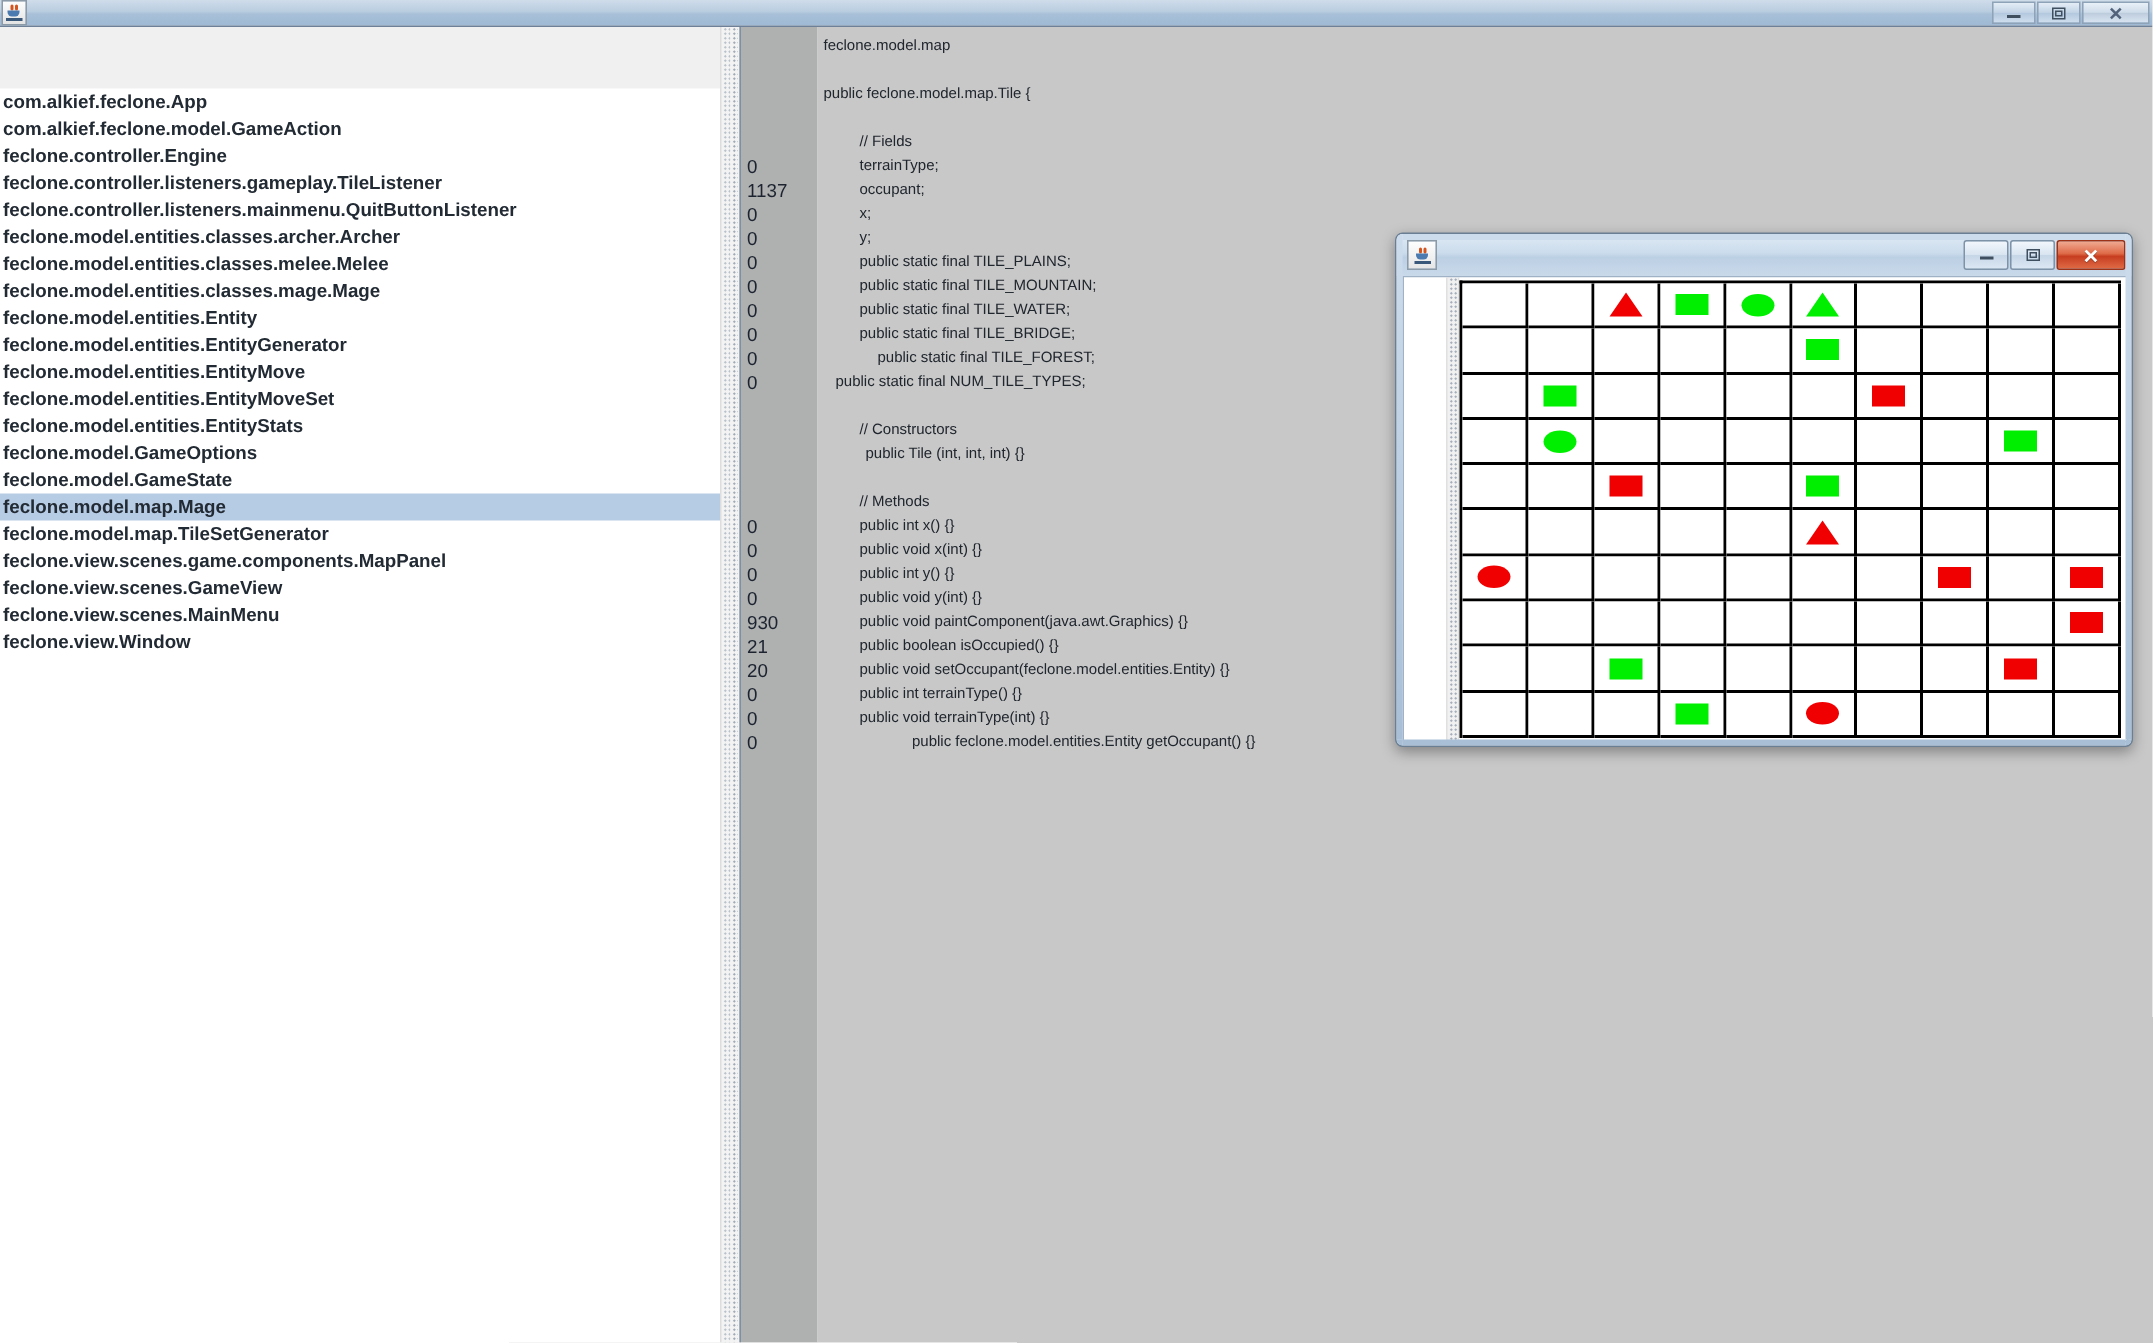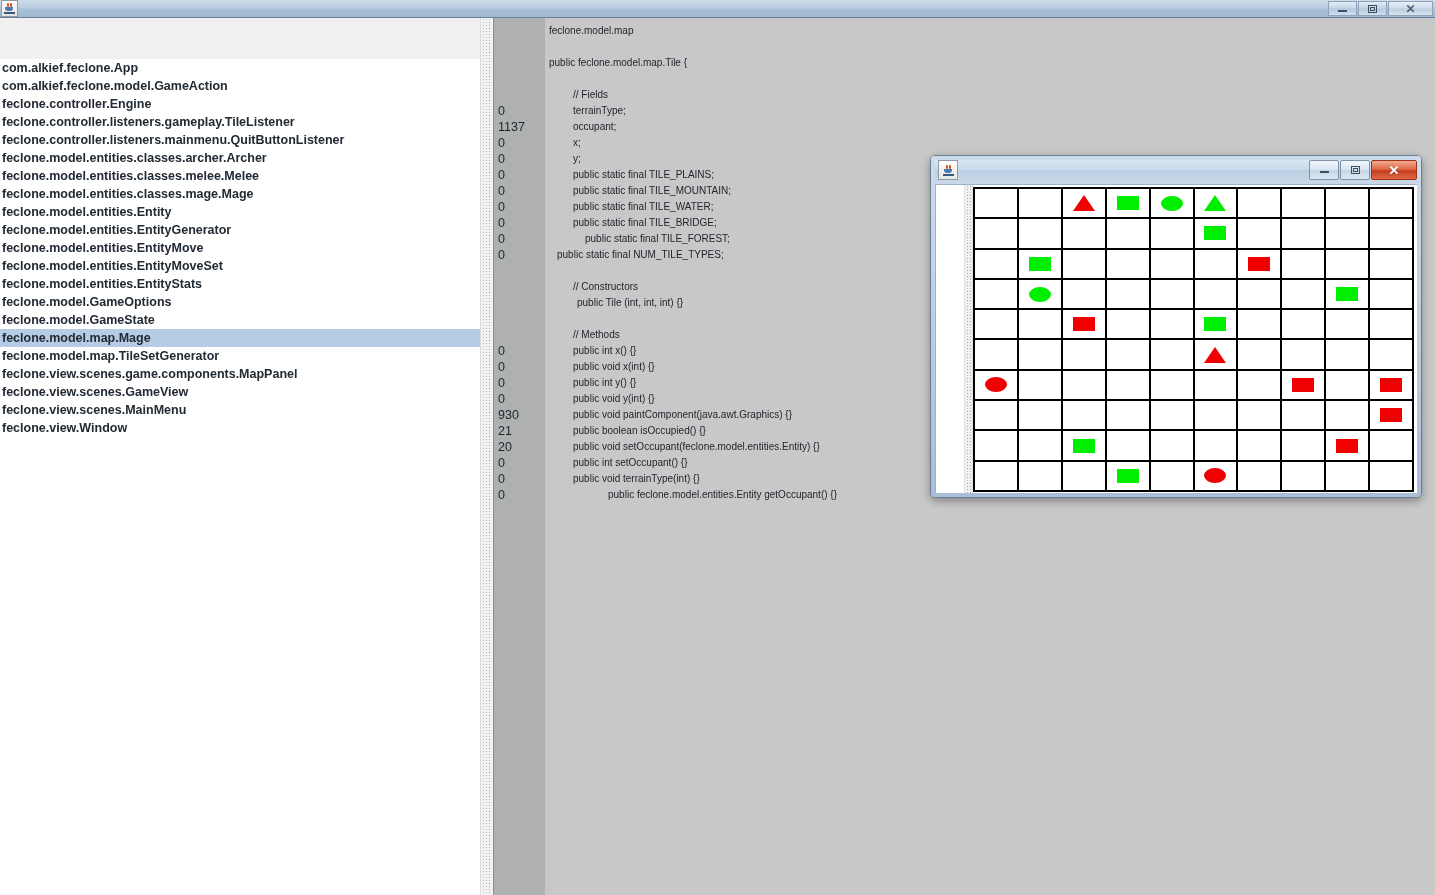--- a/index.html
+++ b/index.html
@@ -415,21 +415,21 @@
       <div class="code-line" style="top: 261px; left: 28px;">// Constructors</div>
       <div class="code-line" style="top: 277px; left: 32px;">public Tile (int, int, int) {}</div>
       <div class="code-line" style="top: 309px; left: 28px;">// Methods</div>
       <div class="code-line" style="top: 325px; left: 28px;">public int x() {}</div>
       <div class="code-line" style="top: 341px; left: 28px;">public void x(int) {}</div>
       <div class="code-line" style="top: 357px; left: 28px;">public int y() {}</div>
       <div class="code-line" style="top: 373px; left: 28px;">public void y(int) {}</div>
       <div class="code-line" style="top: 389px; left: 28px;">public void paintComponent(java.awt.Graphics) {}</div>
       <div class="code-line" style="top: 405px; left: 28px;">public boolean isOccupied() {}</div>
       <div class="code-line" style="top: 421px; left: 28px;">public void setOccupant(feclone.model.entities.Entity) {}</div>
-      <div class="code-line" style="top: 437px; left: 28px;">public int setOccupant() {}</div>
+      <div class="code-line" style="top: 437px; left: 28px;">public int terrainType() {}</div>
       <div class="code-line" style="top: 453px; left: 28px;">public void terrainType(int) {}</div>
       <div class="code-line" style="top: 469px; left: 28px; padding-left: 35px;">public feclone.model.entities.Entity getOccupant() {}</div>
     </div>
 
   <div class="gamewin">
     <div class="gw-titlebar">
       <div class="gw-icon">
         <div class="java-cup">
           <div class="steam"></div>
             <div class="steam2"></div>

